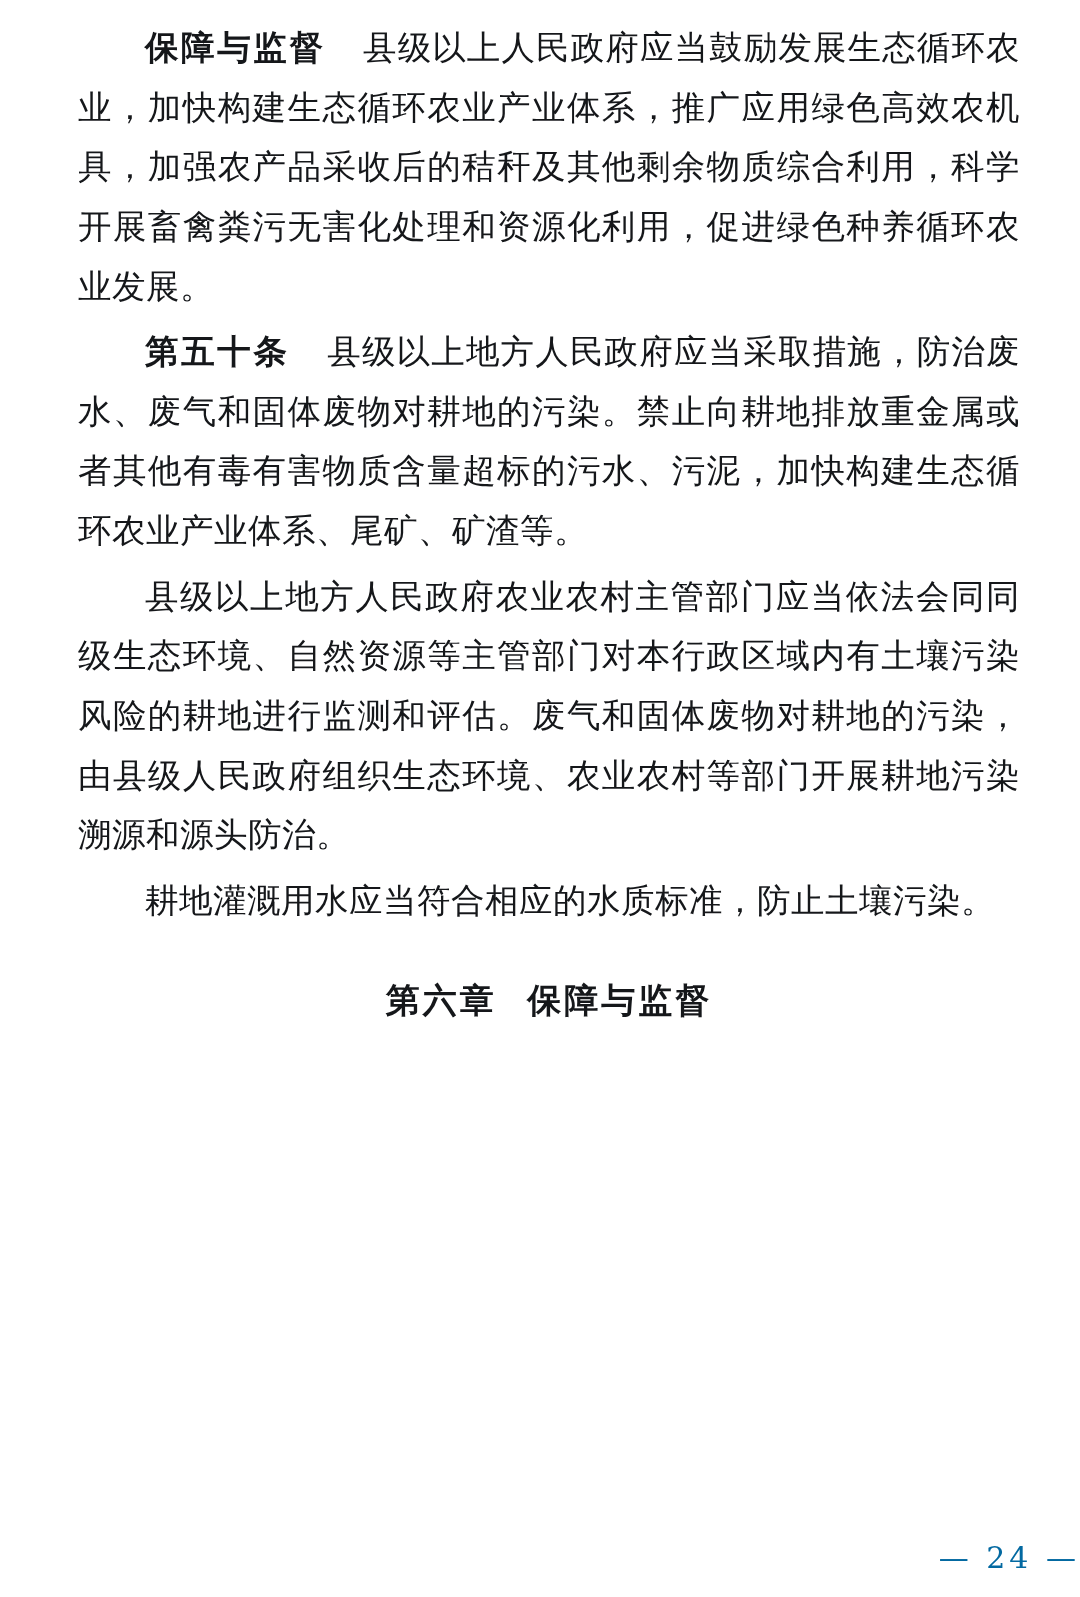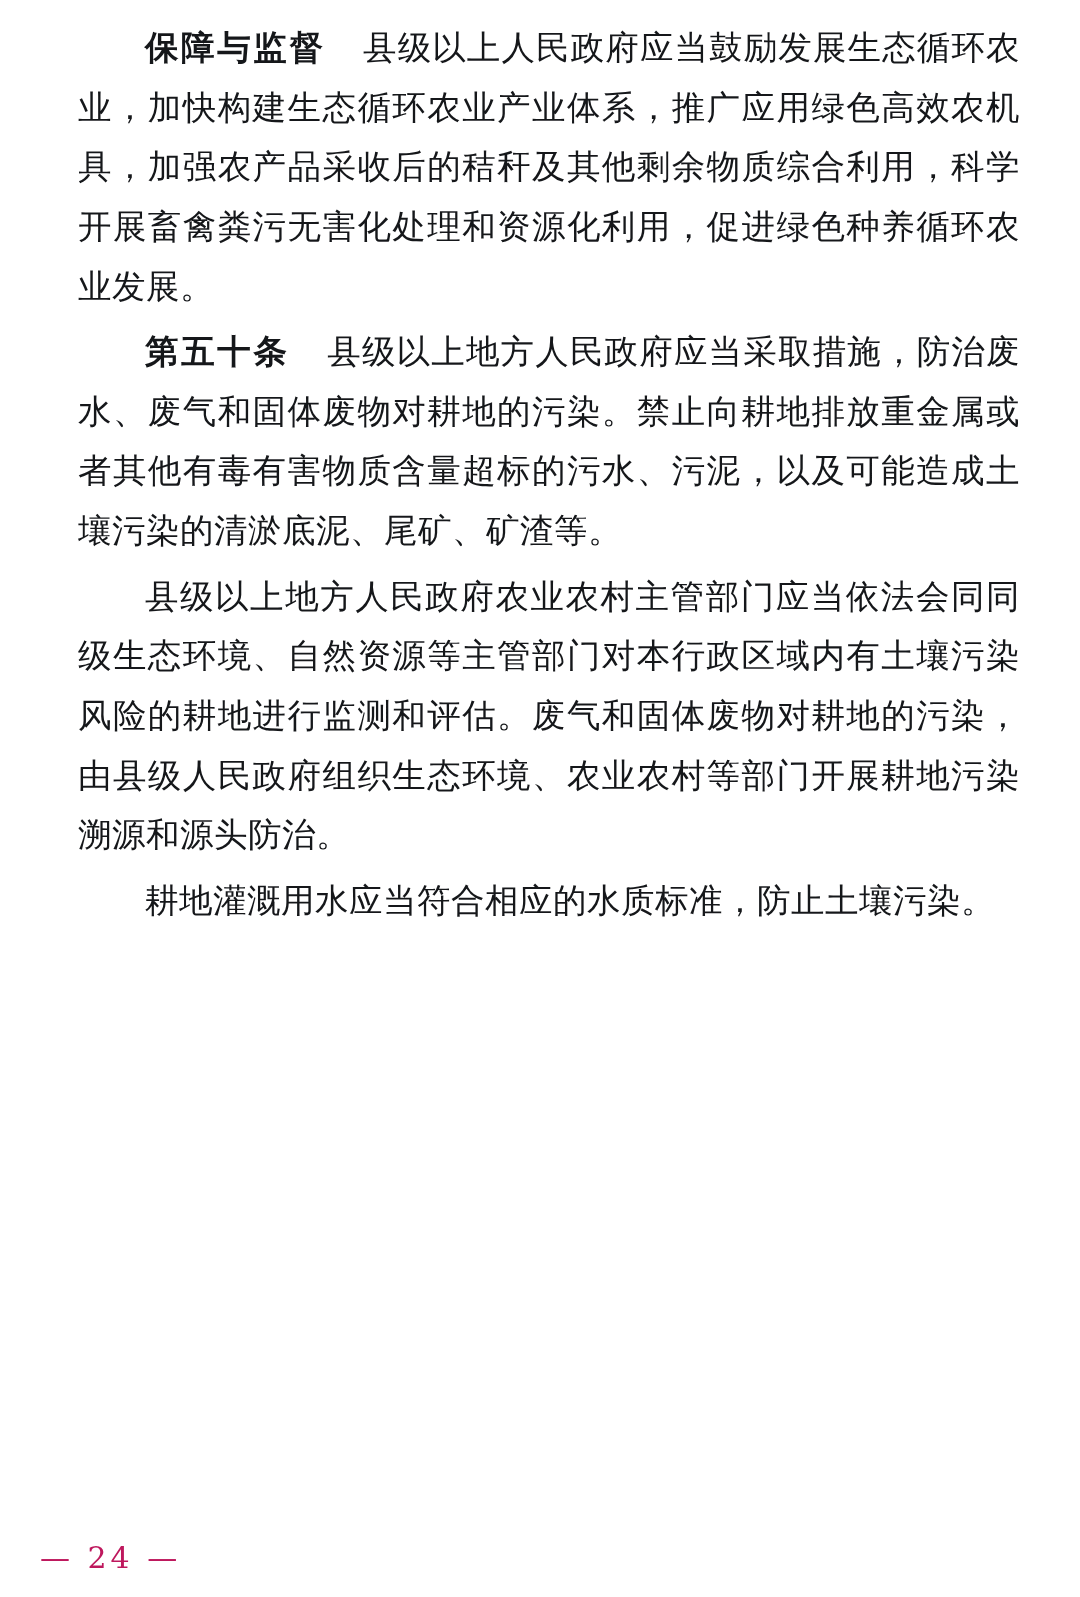--- a/index.html
+++ b/index.html
@@ -47,50 +47,53 @@
   }
   .chapter .ch-gap {
     display: inline-block;
     width: 0.9em;
   }
   .page-number {
     position: absolute;
     left: 0;
     right: 0;
     bottom: 22px;
-    text-align: left;
+    text-align: right;
     padding-left: 40px;
     font-size: 30px;
     letter-spacing: 4px;
-    color: #be185d;
+    color: #0369a1;
   }
 </style>
 </head>
 <body>
 
 <div class="page">
 
   <div class="body-text">
 
     <p class="para">
       <span class="art-label">保障与监督</span><span class="art-gap"></span><span>县级以上人民政府应当鼓励发展生态循环农业，加快构建生态循环农业产业体系，推广应用绿色高效农机具，加强农产品采收后的秸秆及其他剩余物质综合利用，科学开展畜禽粪污无害化处理和资源化利用，促进绿色种养循环农业发展。</span>
     </p>
 
     <p class="para">
-      <span class="art-label">第五十条</span><span class="art-gap"></span><span>县级以上地方人民政府应当采取措施，防治废水、废气和固体废物对耕地的污染。禁止向耕地排放重金属或者其他有毒有害物质含量超标的污水、污泥，以及可能造成土壤污染的清淤底泥、尾矿、矿渣等。</span>
+      <span class="art-label">第五十条</span><span class="art-gap"></span><span>县级以上地方人民政府应当采取措施，防治废水、废气和固体废物对耕地的污染。禁止向耕地排放重金属或者其他有毒有害物质含量超标的污水、污泥，加快构建生态循环农业产业体系、尾矿、矿渣等。</span>
     </p>
 
     <p class="para">
       <span>县级以上地方人民政府农业农村主管部门应当依法会同同级生态环境、自然资源等主管部门对本行政区域内有土壤污染风险的耕地进行监测和评估。废气和固体废物对耕地的污染，由县级人民政府组织生态环境、农业农村等部门开展耕地污染溯源和源头防治。</span>
     </p>
 
     <p class="para">
       <span>耕地灌溉用水应当符合相应的水质标准，防止土壤污染。</span>
     </p>
 
 
+    <h2 class="chapter">
+      <span>第六章</span><span class="ch-gap"></span><span>保障与监督</span>
+    </h2>
 
 
   </div>
 
   <div class="page-number">— 24 —</div>
 
 </div>
 
 </body></html>

